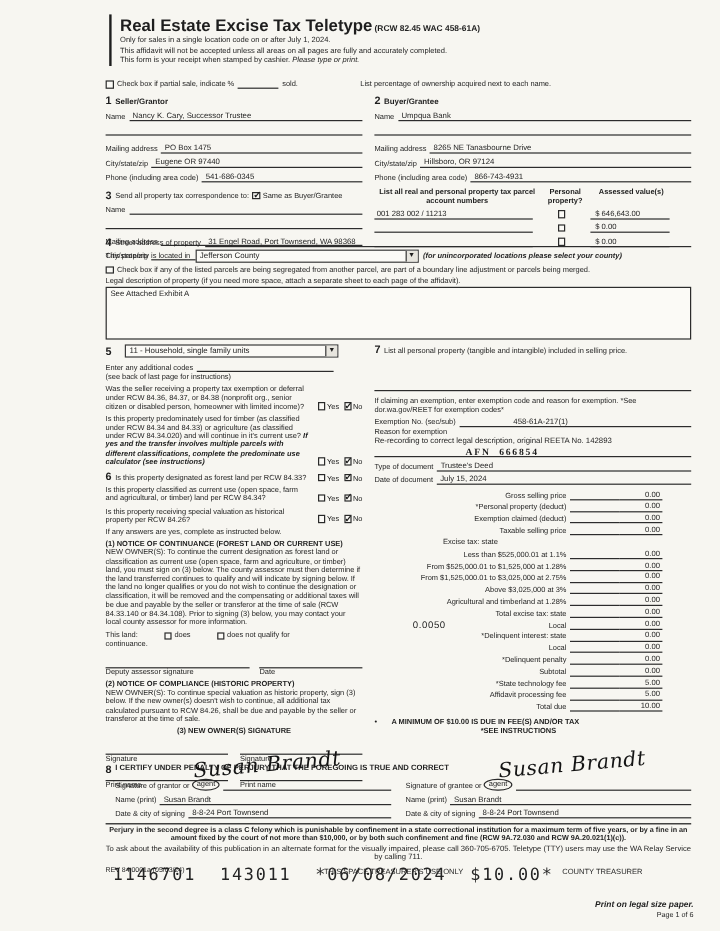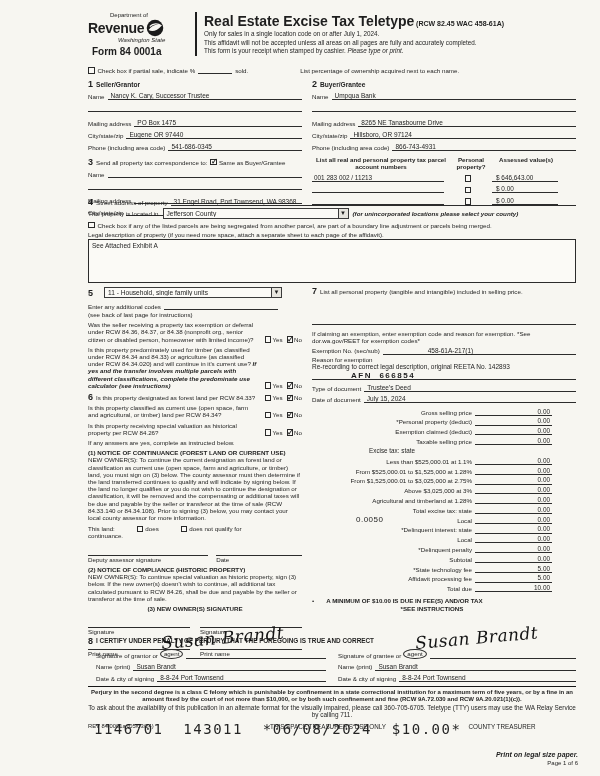--- a/index.html
+++ b/index.html
@@ -63,21 +63,21 @@
   .yn .cb { margin:0 1px 0 4px; }
 
   .legalbox { border:1px solid #2c2c2c; height:44px; background:#fbfaf6; padding:2px 3px; font-size:6.5px; margin-top:1px; }
 
   .noticetitle { font-weight:bold; margin-top:3px; }
   .center { text-align:center; }
   .b { font-weight:bold; }
 
   
   .finrow { display:flex; align-items:flex-end; height:9.8px; position:relative; width:240px; }
-  .finpre { position:absolute; left:44px; bottom:1px; font-size:8px; letter-spacing:0.5px; }
+  .finpre { position:absolute; left:32px; bottom:1px; font-size:8px; letter-spacing:0.5px; }
   .finlabel { width:160px; text-align:right; white-space:nowrap; }
   .finlead { flex:1; border-bottom:1px solid #2c2c2c; margin-left:3px; height:7px; }
   .finval { width:36px; border-bottom:1px solid #2c2c2c; text-align:right; padding-right:2px; font-size:6.4px; }
   .finhdr { width:160px; text-align:center; font-size:6.3px; margin-top:2px; height:8px; }
 
   
   .sigscript { font-family:"DejaVu Serif", serif; font-style:italic; font-size:17px; line-height:16px;
                transform:rotate(-5deg); transform-origin:left bottom; white-space:nowrap; letter-spacing:0.5px;
                position:absolute; color:#141414; }
   .circled { border:1px solid #2a2a2a; border-radius:50%; padding:0 3px 1px 3px; }
@@ -90,35 +90,20 @@
   .printnote { position:absolute; top:751px; right:22px; text-align:right; }
   .pn1 { font-weight:bold; font-style:italic; font-size:7px; }
   .pn2 { font-size:6px; margin-top:2px; }
 </style>
 </head>
 <body>
 
 <div class="page">
 
   <div class="abs hdr" style="top:12px;">
-    <div class="agency">
-      <div class="dept">Department of</div>
-      <div class="revline">
-        <span class="revword">Revenue</span>
-        <span style="margin-left:2px; display:inline-flex;">
-          <svg width="18" height="18" viewBox="0 0 24 24">
-            <circle cx="12" cy="12" r="11" fill="#1b1b1b"></circle>
-            <path d="M3.5 14.5 C8 17.5 15 16 21 8.5 C14 6.5 7 9 3.5 14.5 Z" fill="#f7f6f1"></path>
-            <path d="M5 10 C9.5 5.5 16 5.5 20.5 9" stroke="#f7f6f1" stroke-width="1.6" fill="none"></path>
-          </svg>
-        </span>
-      </div>
-      <div class="wastate">Washington State</div>
-      <div class="formno">Form 84 0001a</div>
-    </div>
     <div class="hdiv"></div>
     <div class="titleblk">
       <div>
         <span class="title">Real Estate Excise Tax Teletype</span>
         <span class="titlesuffix">(RCW 82.45 WAC 458-61A)</span>
       </div>
       <div class="inst">Only for sales in a single location code on or after July 1, 2024.</div>
       <div class="inst">This affidavit will not be accepted unless all areas on all pages are fully and accurately completed.</div>
       <div class="inst"><span>This form is your receipt when stamped by cashier. </span><span class="it">Please type or print.</span></div>
     </div>
@@ -348,21 +333,21 @@
         </div>
 
       <div style="margin-top:5px;">If claiming an exemption, enter exemption code and reason for exemption. *See dor.wa.gov/REET for exemption codes*</div>
       <div class="row" style="margin-top:1px; height:9px;">
         <span class="lbl">Exemption No. (sec/sub)</span>
         <span class="line"><span class="fill" style="margin-left:42px;">458-61A-217(1)</span></span>
       </div>
       <div style="margin-top:1px;">Reason for exemption</div>
       <div class="fill" style="padding-left:0;">Re-recording to correct legal description, original REETA No. 142893</div>
       <div class="row" style="height:10px;">
-        <span class="line" style="margin-left:0;"><span style="font-family:Liberation Sans, sans-serif; font-size:8px; letter-spacing:1.5px; font-weight:bold; margin-left:39px; white-space:pre;">AFN  666854</span></span>
+        <span class="line" style="margin-left:0;"><span style="font-family:Liberation Serif, serif; font-size:8px; letter-spacing:1.5px; font-weight:bold; margin-left:76px; white-space:pre;">AFN  666854</span></span>
       </div>
       <div class="row" style="margin-top:3px; height:9px;">
         <span class="lbl">Type of document</span>
         <span class="line"><span class="fill">Trustee's Deed</span></span>
       </div>
       <div class="row" style="margin-top:2px; height:9px;">
         <span class="lbl">Date of document</span>
         <span class="line"><span class="fill">July 15, 2024</span></span>
       </div>
 

